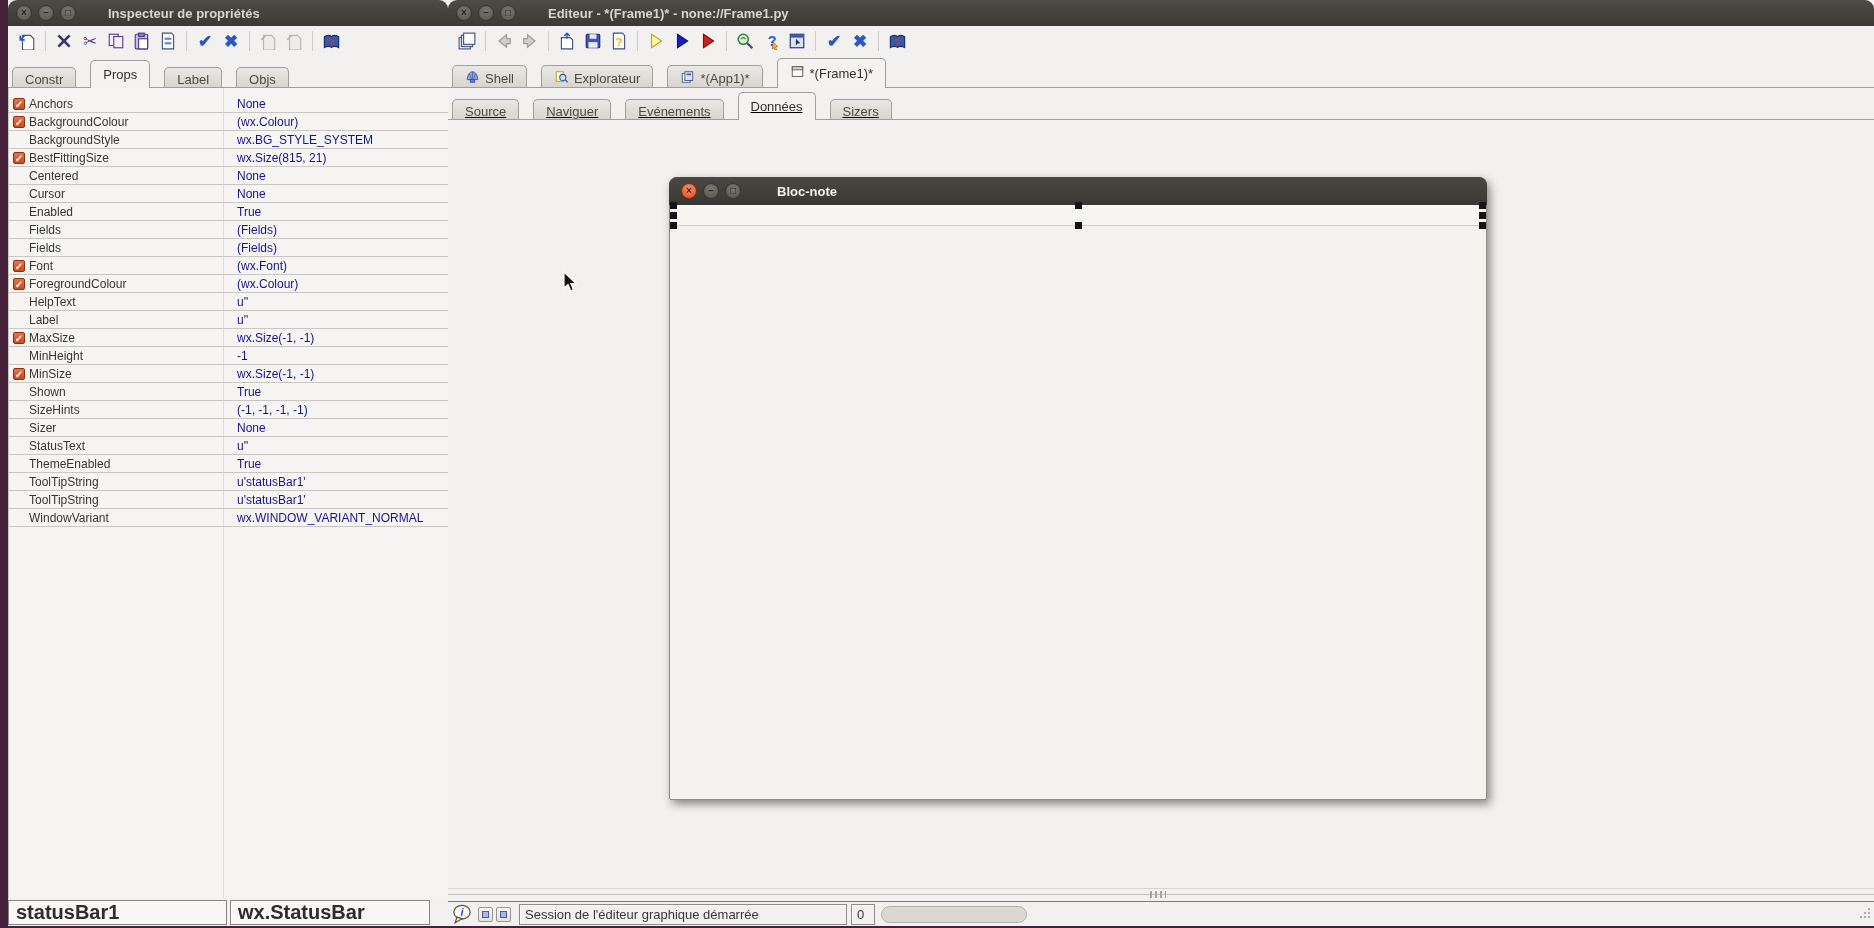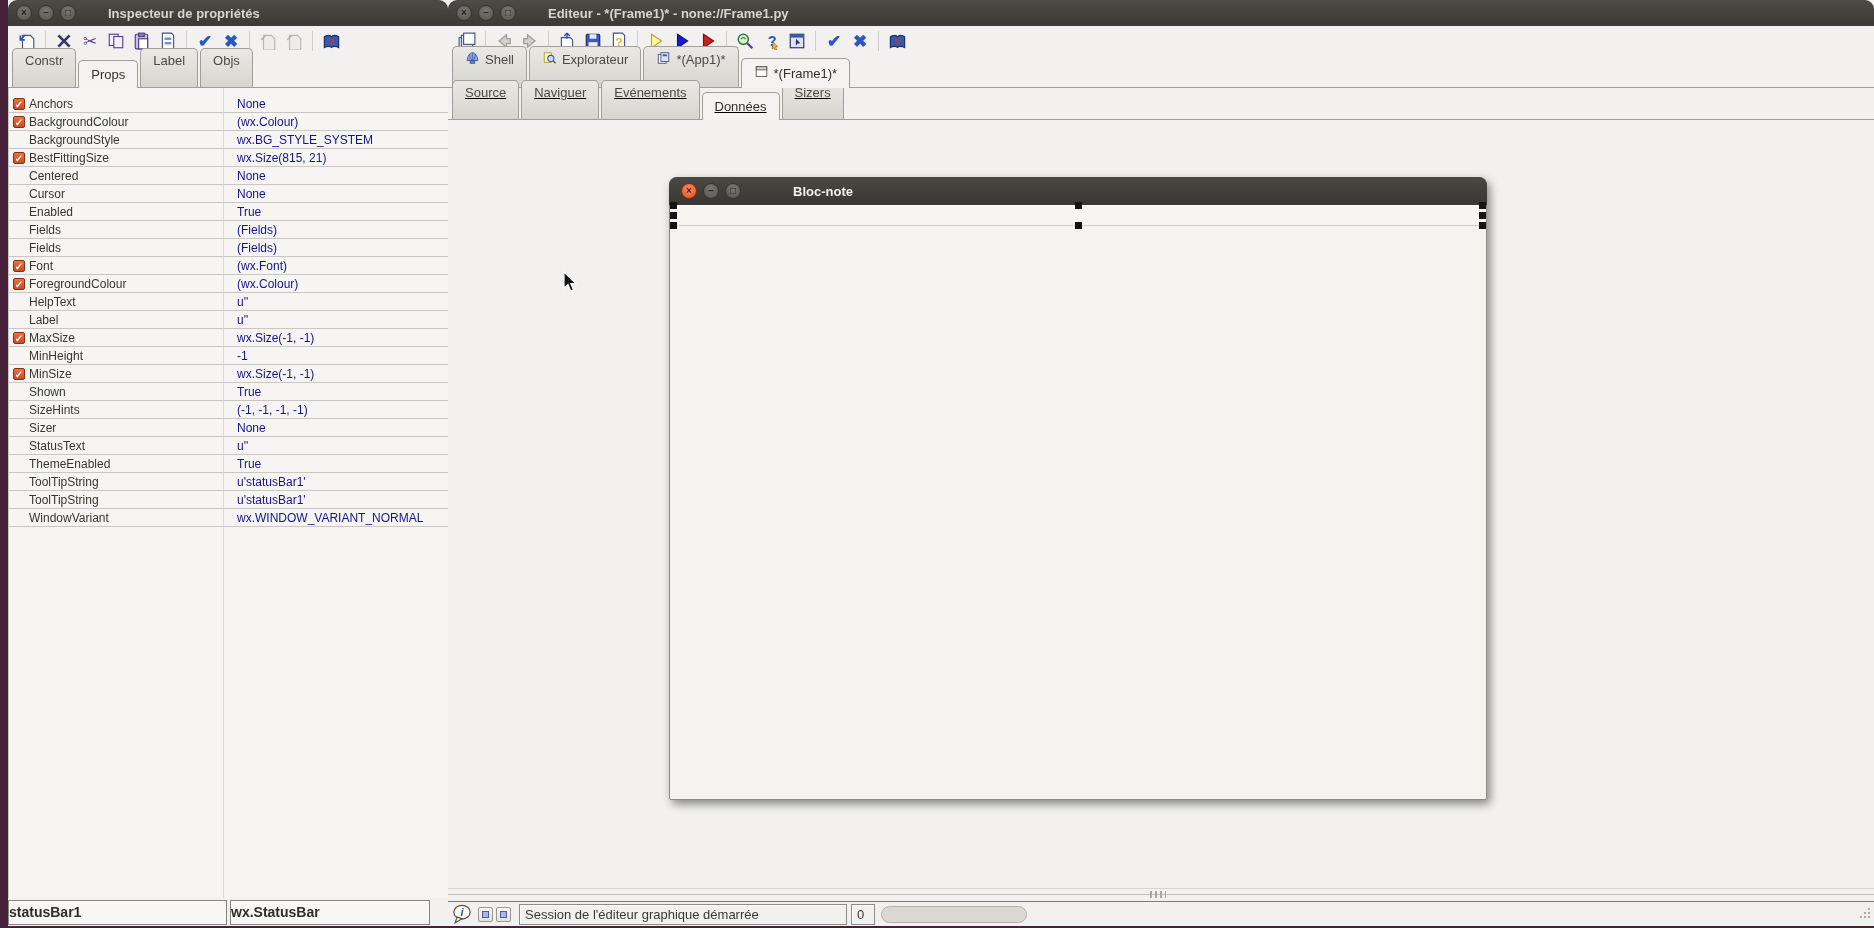--- a/index.html
+++ b/index.html
@@ -32,21 +32,21 @@
   .tbi svg { display:block; }
   .tbsep { width:1px; height:20px; background:#CFCCC7; margin:0 5px; }
   .glyph { font-size:17px; line-height:1; }
   .glyph.blue { color:#2B57C4; font-weight:bold; }
   .glyph.purple { color:#5B3E8C; }
 
   
   .tabrow { position:absolute; left:0; right:0; border-bottom:1px solid #A29E98; display:flex; align-items:flex-end; padding-left:4px; }
   .tab {
     position:relative; display:flex; align-items:center; gap:5px;
-    padding:4px 12px 19px; margin-right:2px;
+    padding:4px 12px 0; margin-right:14px;
     background:linear-gradient(#EAE8E4,#D8D5D0);
     border:1px solid #A29E98; border-bottom:none;
     border-radius:5px 5px 0 0;
     font-size:13px; color:#4B4945; white-space:nowrap;
   }
   .tab.selected { background:#F4F3F1; padding-top:6px; padding-bottom:6px; margin-bottom:-1px; color:#323030; z-index:2; }
 
   
   #inspector { left:8px; top:0; width:440px; height:926px; }
   #inspector .tabrow { top:56px; height:32px; }
@@ -63,21 +63,21 @@
     color:#FFFFFF; font-size:10px; font-weight:bold; line-height:11px; text-align:center;
   }
   .pname { position:absolute; left:20px; color:#38362F; }
   .pval  { position:absolute; left:228px; color:#14148C; }
   .pgrid-vline { position:absolute; left:214px; top:0; bottom:0; width:1px; background:#DEDBD6; }
 
   #insp-footer { position:absolute; left:0; right:0; bottom:0; height:28px; background:#F2F1F0; }
   .fbox {
     position:absolute; top:2px; height:25px; background:#F8F7F5;
     border:1px solid #87847F; box-shadow:inset 1px 1px 0 #FFFFFF;
-    font-size:14px; font-weight:bold; color:#2F2D2A; line-height:23px; padding-left:0;
+    font-size:20px; font-weight:bold; color:#2F2D2A; line-height:23px; padding-left:7px;
   }
 
   
   #editor { left:448px; top:0; width:1426px; height:926px; }
   #editor .tabrow.main { top:56px; height:32px; }
   #editor .tabrow.sub  { top:88px; height:32px;text-decoration:underline; }
   #canvas { position:absolute; left:0; right:0; top:120px; bottom:42px; background:#F2F1F0; }
 
   
   #frame {
@@ -85,21 +85,21 @@
     background:#F4F3F0; border:1px solid #8F8C86; border-radius:8px 8px 2px 2px;
     box-shadow:3px 4px 10px rgba(0,0,0,0.45);
   }
   #frame .ftitle {
     position:absolute; left:-1px; right:-1px; top:-1px; height:28px;
     background:linear-gradient(#4B4843,#393733);
     border-radius:8px 8px 0 0;
     display:flex; align-items:center;
     color:#F3F1ED; font-size:13px; font-weight:bold;
   }
-  #frame .ftitle .titletext { margin-left:36px; }
+  #frame .ftitle .titletext { margin-left:20px; }
   #statusstrip {
     position:absolute; left:0; right:0; top:27px; height:21px;
     background:#F6F5F2; border-top:1px solid #FCFBF9; border-bottom:1px solid #D2CFC9;
   }
   .handle { position:absolute; width:7px; height:7px; background:#141414; z-index:3; }
 
   
   #cursor { position:absolute; left:114px; top:271px; z-index:5; }
 
   

